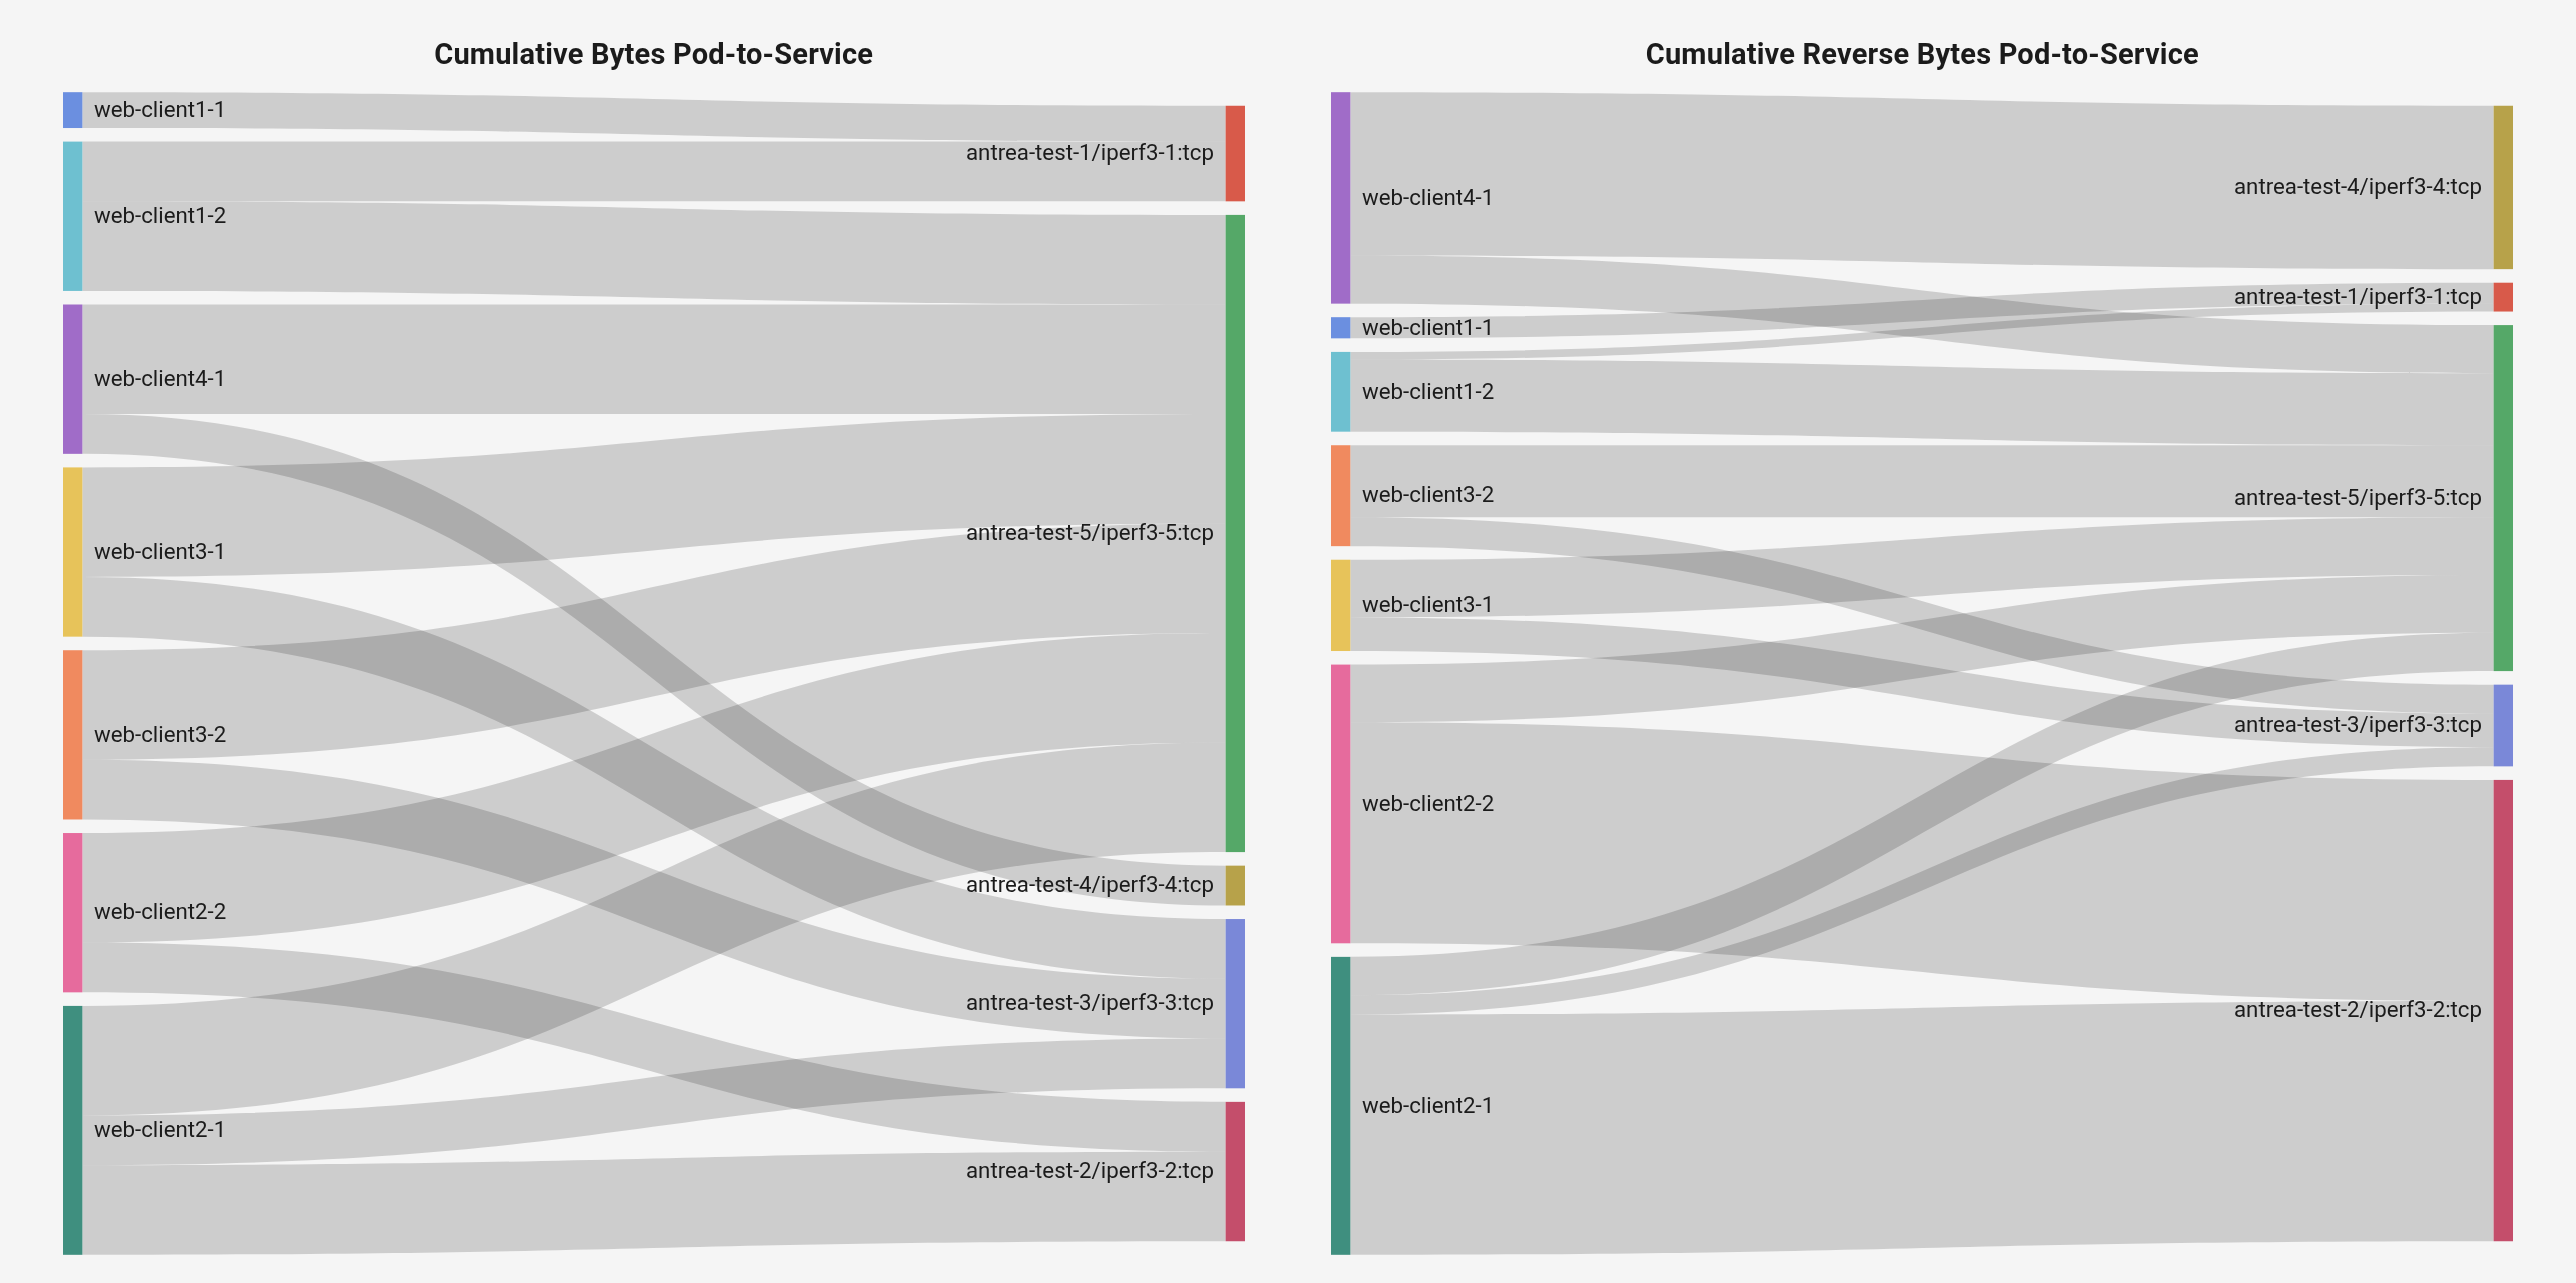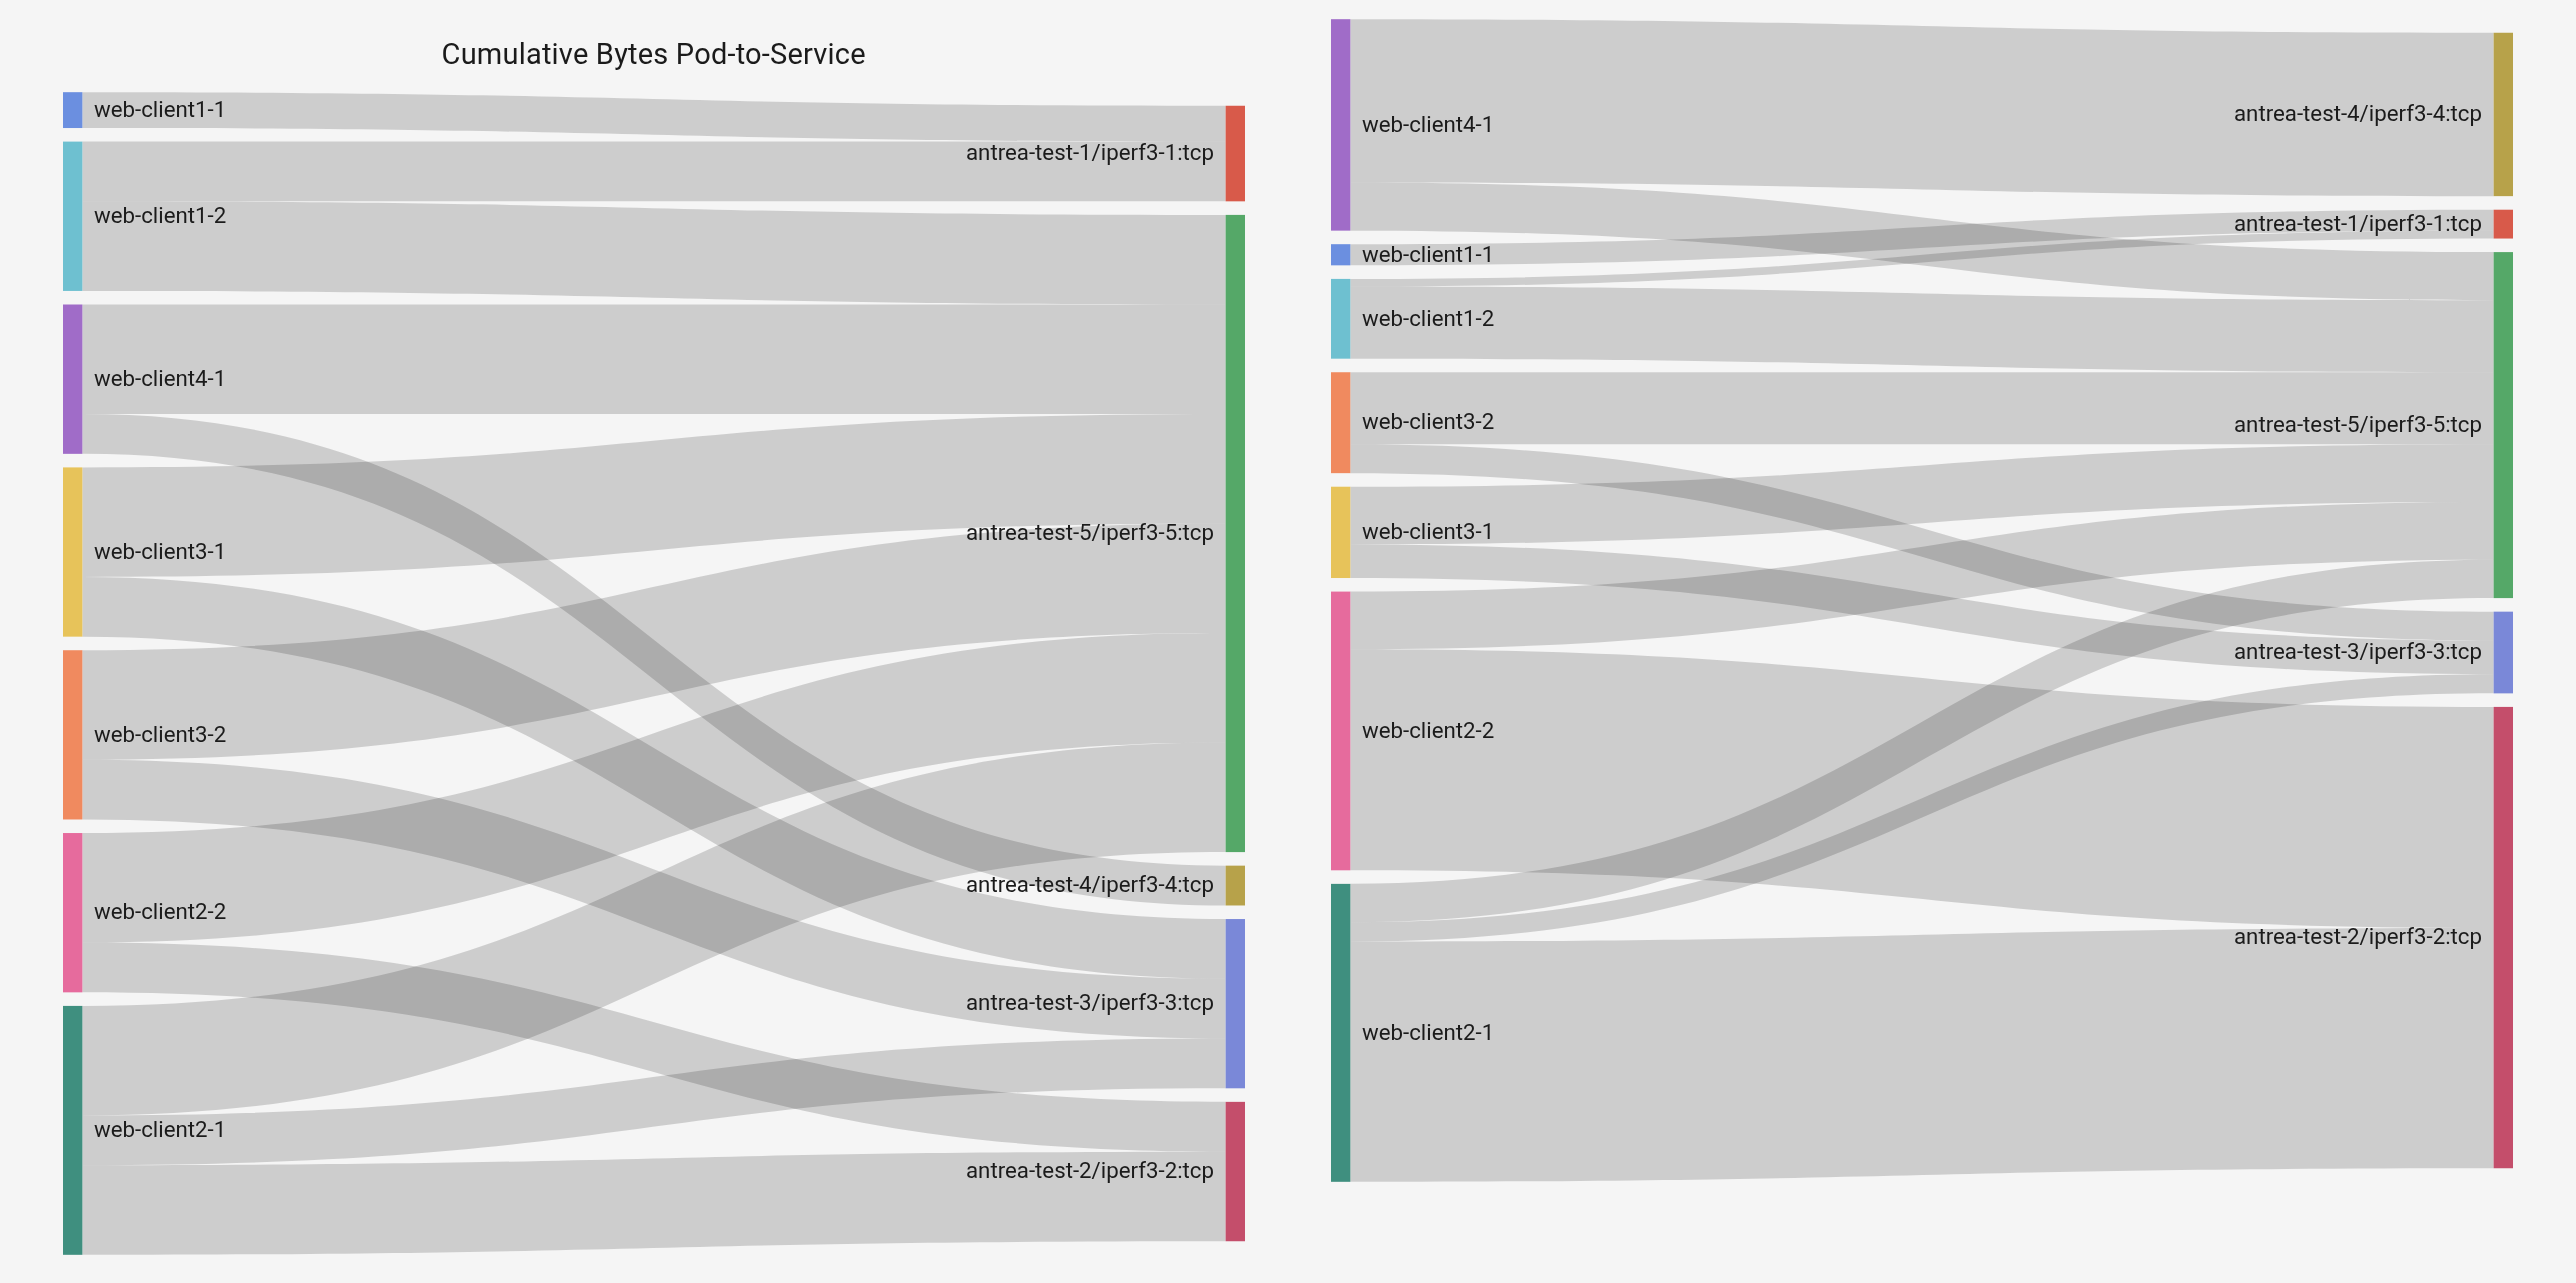--- a/index.html
+++ b/index.html
@@ -18,21 +18,21 @@
     padding: 19.4px 19.4px 39px 19.4px;
   }
   .panel {
     flex: 0 0 47%;
     display: flex;
     flex-direction: column;
     align-items: center;
   }
   .panel h2 {
     font-size: 29px;
-    font-weight: 400;
+    font-weight: 700;
     color: #1b1b1b;
     margin: 17.4px 0 21.3px 0;
     letter-spacing: 0.2px;
   }
   svg { display: block; }
   .node-label {
     font-size: 23px;
     fill: #1b1b1b;
   }
 </style>
@@ -123,20 +123,21 @@
           <rect x="1200" y="798.3314917127072" width="20" height="41.10497237569061" fill="#b7a24a"></rect>
           <text class="node-label" x="1188" y="825.8839779005525" text-anchor="end">antrea-test-4/iperf3-4:tcp</text>
           <rect x="1200" y="853.4364640883979" width="20" height="174.6961325966851" fill="#7a88d8"></rect>
           <text class="node-label" x="1188" y="947.7845303867405" text-anchor="end">antrea-test-3/iperf3-3:tcp</text>
           <rect x="1200" y="1042.132596685083" width="20" height="143.86740331491714" fill="#c44e6b"></rect>
           <text class="node-label" x="1188" y="1121.0662983425414" text-anchor="end">antrea-test-2/iperf3-2:tcp</text>
         </g>
       </svg>
   </div>
   <div class="panel">
+    <h2>Cumulative Reverse Bytes Pod-to-Service</h2>
     <svg id="sankey-1" width="1182" height="1163" viewBox="0 0 1220 1200">
         <g>
           <path d="M 20 0
                C 610 0 610 14 1200 14
                L 1200 182.64
                C 610 182.64 610 168.64 20 168.64 Z" fill="#000" fill-opacity="0.16"></path>
           <path d="M 20 168.64
                C 610 168.64 610 240.39999999999998 1200 240.39999999999998
                L 1200 290
                C 610 290 610 218.23999999999998 20 218.23999999999998 Z" fill="#000" fill-opacity="0.16"></path>

